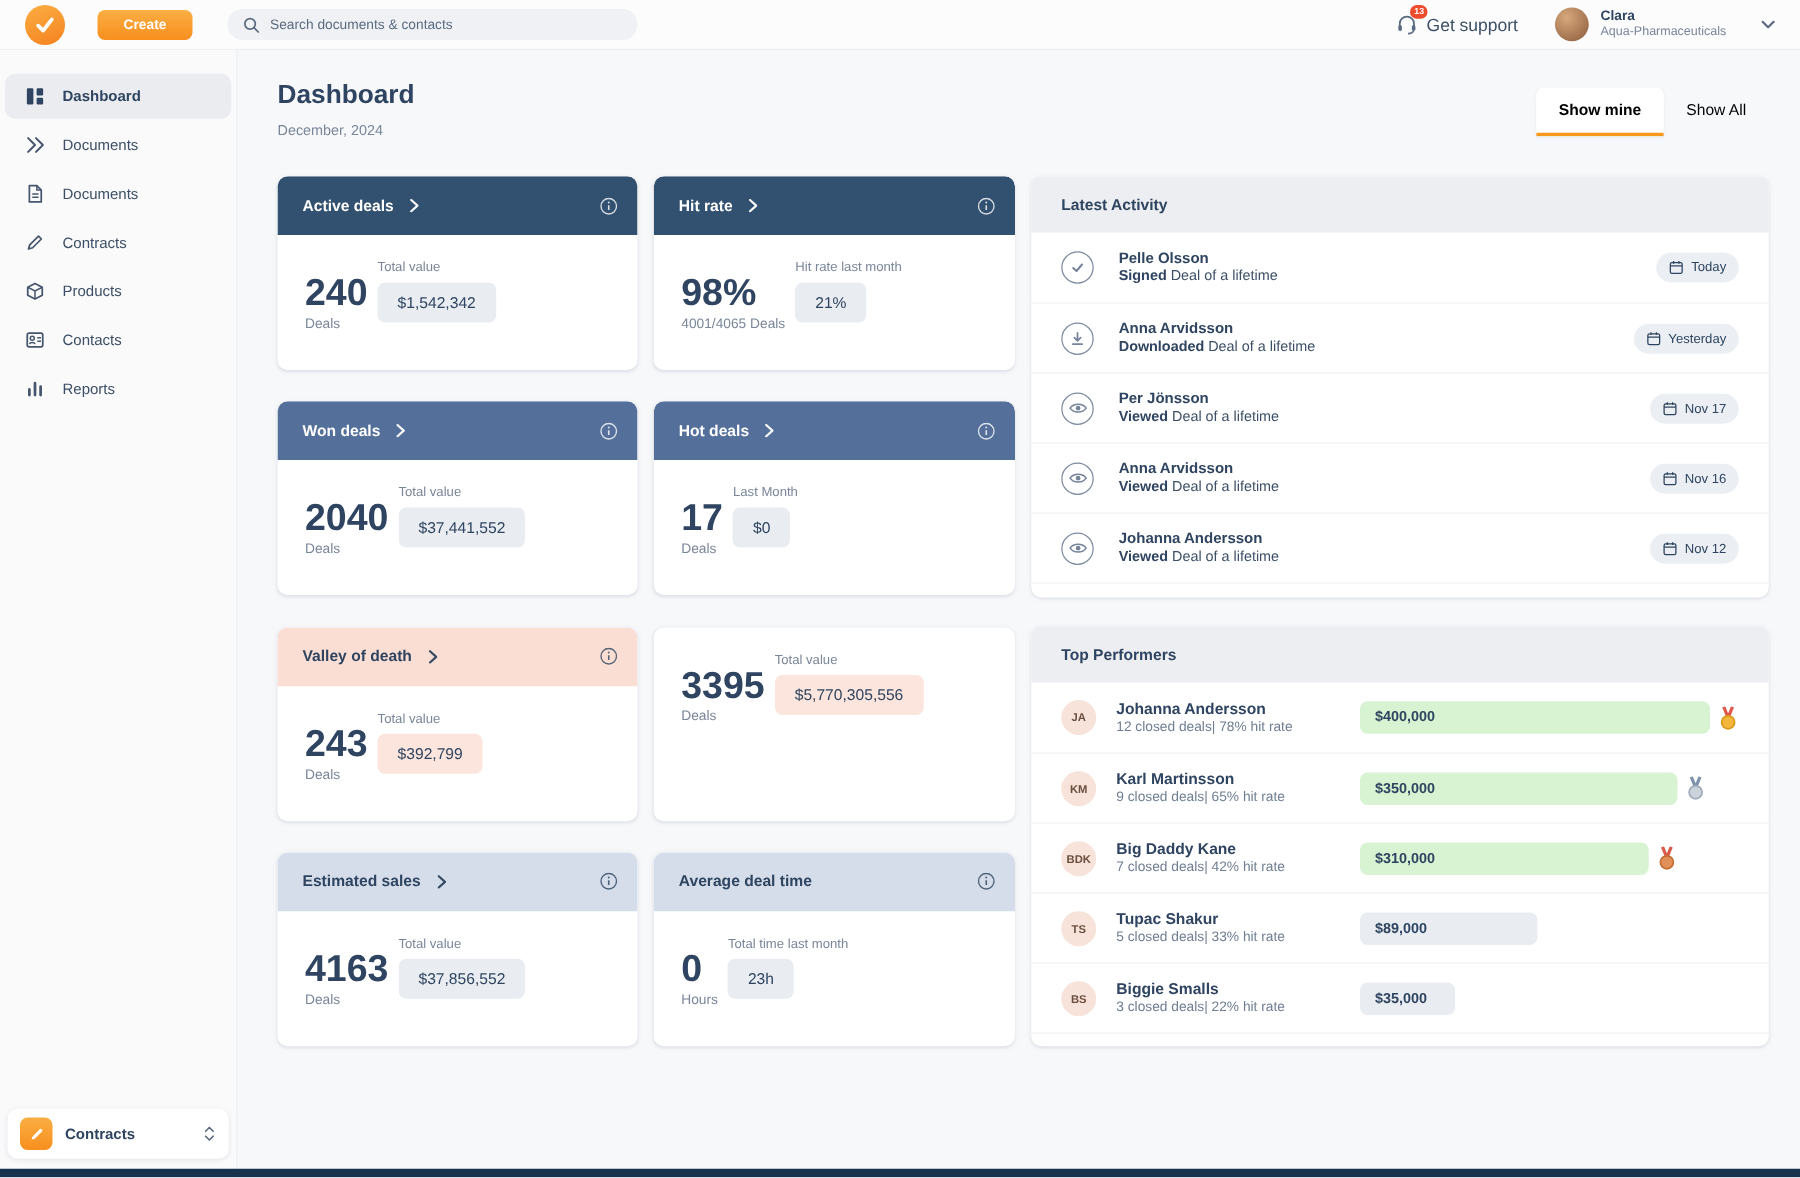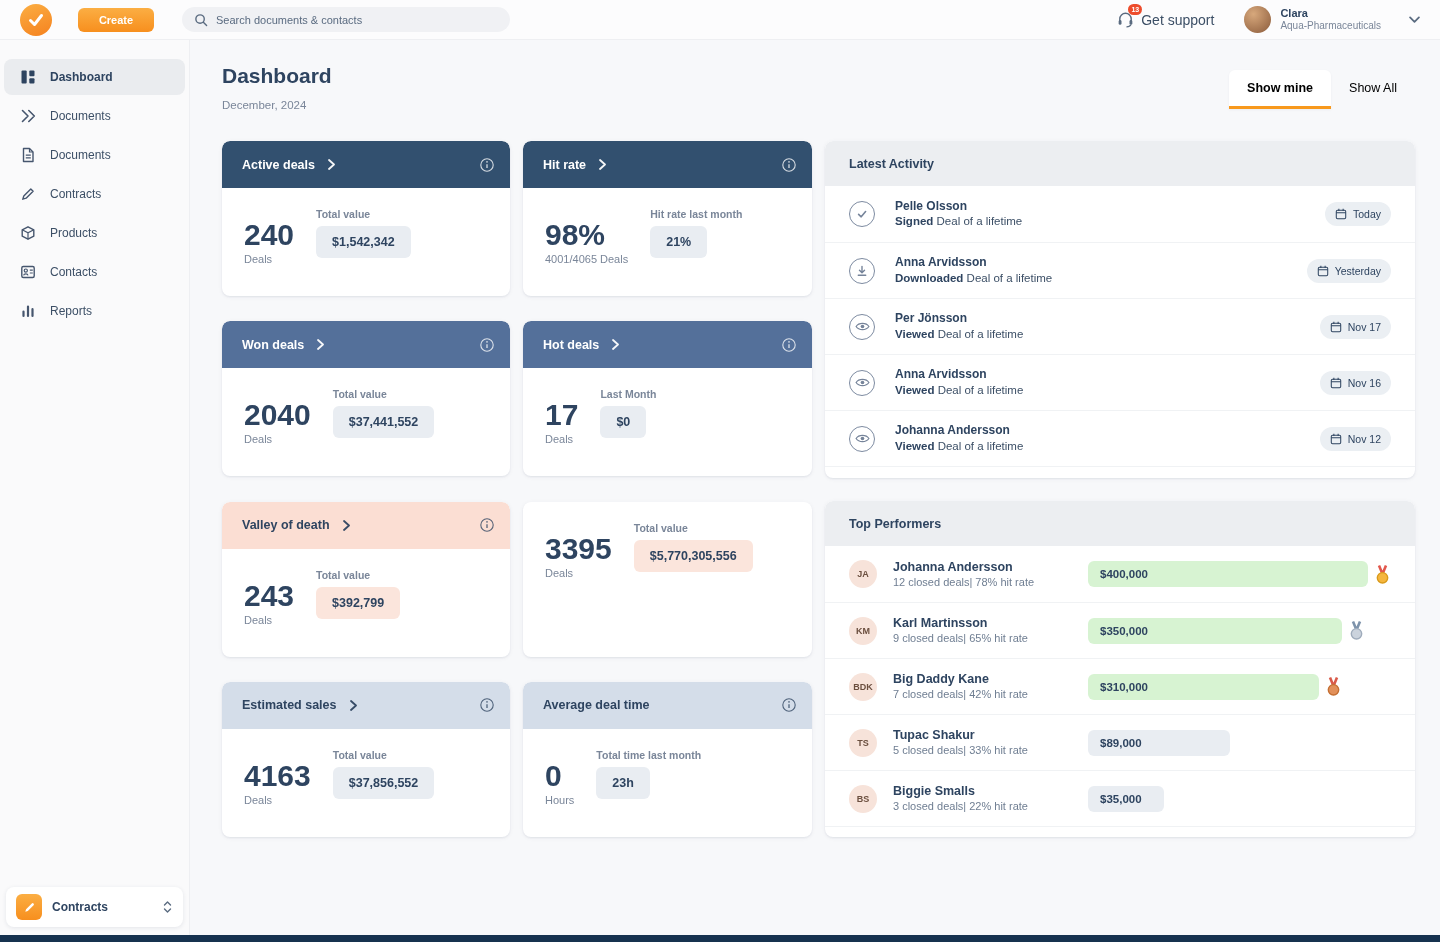--- a/index.html
+++ b/index.html
@@ -59,21 +59,21 @@
   .theme-medium .card-head{background:#54709A;color:#FFFFFF;}
   .theme-pink .card-head{background:#FBDED3;color:#2E4460;}
   .theme-light .card-head{background:#D4DDE9;color:#2E4460;}
   .card-title{font-size:12.5px;font-weight:700;}
   .chev{margin-left:13px;display:flex;opacity:.95;}
   .info{margin-left:auto;display:flex;opacity:.8;cursor:pointer;}
   .card-body{display:flex;padding:0 18px 0 22px;}
   .num-block{margin-top:32px;}
   .big{font-size:30px;line-height:30px;font-weight:700;color:#2E4460;}
   .unit{margin-top:3px;font-size:11px;color:#7A8699;}
-  .val-block{margin-top:20px;margin-left:22px;font-weight:bold;}
+  .val-block{margin-top:20px;margin-left:8px;}
   .vlabel{font-size:10.5px;color:#7A8699;}
   .pill{display:inline-block;margin-top:6px;height:32px;line-height:32px;padding:0 16px;border-radius:6px;background:#E9EDF2;font-size:12.5px;color:#2E4460;white-space:nowrap;}
   .theme-pink .pill{background:#FBE5DC;}
 
   
   .right-col{width:590px;}
   .panel{background:#fff;border-radius:8px;box-shadow:0 1px 2px rgba(25,45,75,.07),0 1px 5px rgba(25,45,75,.05);overflow:hidden;}
   .panel-head{height:45px;background:#ECEEF1;display:flex;align-items:center;padding:0 24px;border-radius:8px 8px 0 0;}
   .panel-title{font-size:12.5px;font-weight:700;color:#2E4460;}
   .panel.activity{height:337px;margin-bottom:23px;}

